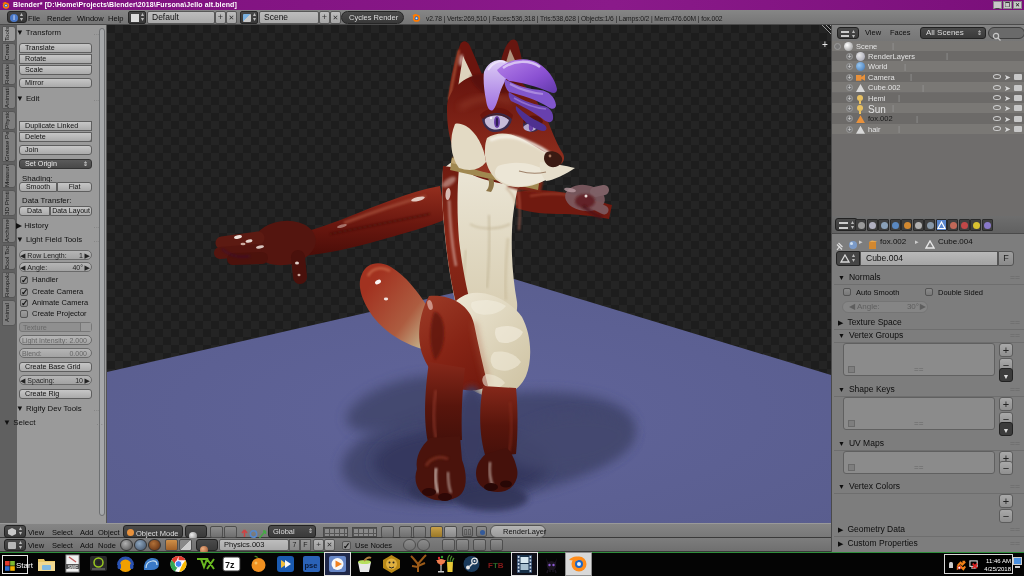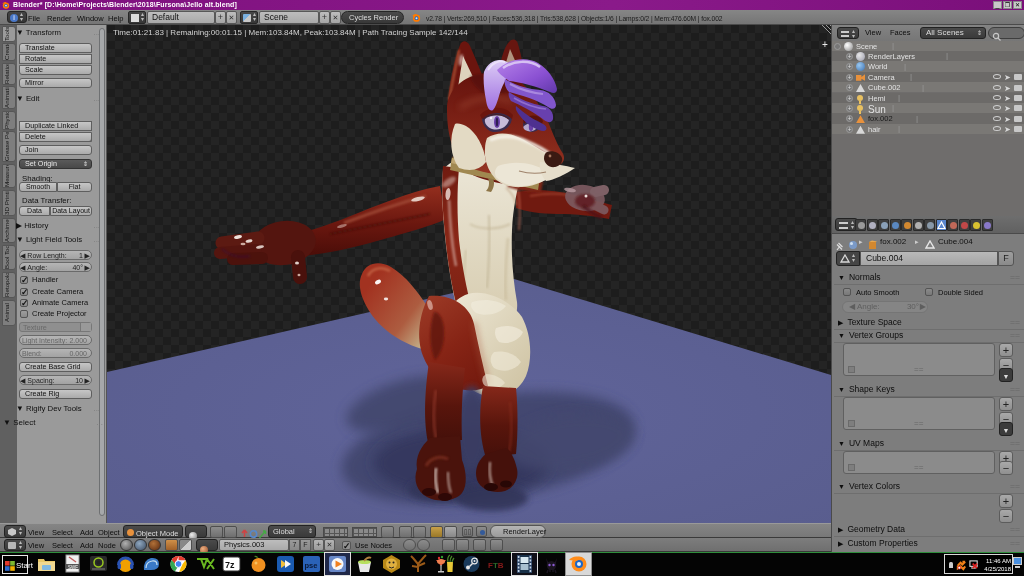--- a/index.html
+++ b/index.html
@@ -344,21 +344,20 @@
       <path d="M509,92 C519,99 532,104 543,106 C550,107 554,113 553,119 C552,123 548,123 544,120 C534,112 520,105 511,101 C509,98 508,95 509,92 Z" fill="#6840ae"></path>
       <path d="M516,106 C524,113 534,120 543,124 C547,126 548,130 544,131 C537,131 526,124 520,116 C517,112 515,109 516,106 Z" fill="#4e3090"></path>
       <path d="M488,70 C492,63 499,60 505,62" stroke="#ece2fa" stroke-width="2" fill="none" opacity="0.95"></path>
       <path d="M503,68 C514,60 530,60 540,67" stroke="#dccaf4" stroke-width="2.5" fill="none" opacity="0.9"></path>
       <path d="M510,84 C521,90 534,93 543,94" stroke="#b091e0" stroke-width="2" fill="none" opacity="0.85"></path>
       <path d="M514,98 C524,104 536,108 546,109" stroke="#9a77d4" stroke-width="1.6" fill="none" opacity="0.8"></path>
       <ellipse cx="461" cy="60" rx="2" ry="6" fill="#e8d0c8" opacity="0.7" transform="rotate(8 461 60)" filter="url(#blur1)"></ellipse>
     </g>
     <ellipse cx="449" cy="182" rx="8" ry="3.5" fill="#e0c8c0" opacity="0.5" transform="rotate(-35 449 182)" filter="url(#blur1)"></ellipse>
   </svg>
-  <div class="abs" style="left:6px;top:3px;color:#d2d2d2;font-size:8px;">Time:01:21.83 | Remaining:00:01.15 | Mem:103.84M, Peak:103.84M | Path Tracing Sample 142/144</div>
   <div class="abs" style="left:715px;top:14px;color:#e8e8e8;font-size:10px;">+</div>
   <svg class="abs" style="left:713px;top:0px;" width="11" height="11">
         <path d="M2,0 L11,9 M6,0 L11,5 M10,0 L11,1" stroke="#9a9a9a" stroke-width="1"></path>
       </svg>
 </div>
 
 <div class="abs" style="left:0;top:523px;width:831px;height:15px;background:linear-gradient(#858585,#787878);border-top:1px solid #999;border-bottom:1px solid #3a3a3a;">
   <div class="abs" style="left:4px;top:1px;width:22px;height:13px;background:linear-gradient(#4a4a4a,#3a3a3a);border:1px solid #222;border-radius:3px;">
         <div class="abs" style="left:3px;top:2px;width:8px;height:8px;background:#c9c9c9;clip-path:polygon(50% 0,100% 25%,100% 75%,50% 100%,0 75%,0 25%);"></div>
         <div class="abs" style="left:14px;top:0;color:#bbb;font-size:6px;line-height:5px;">▴<br>▾</div>

